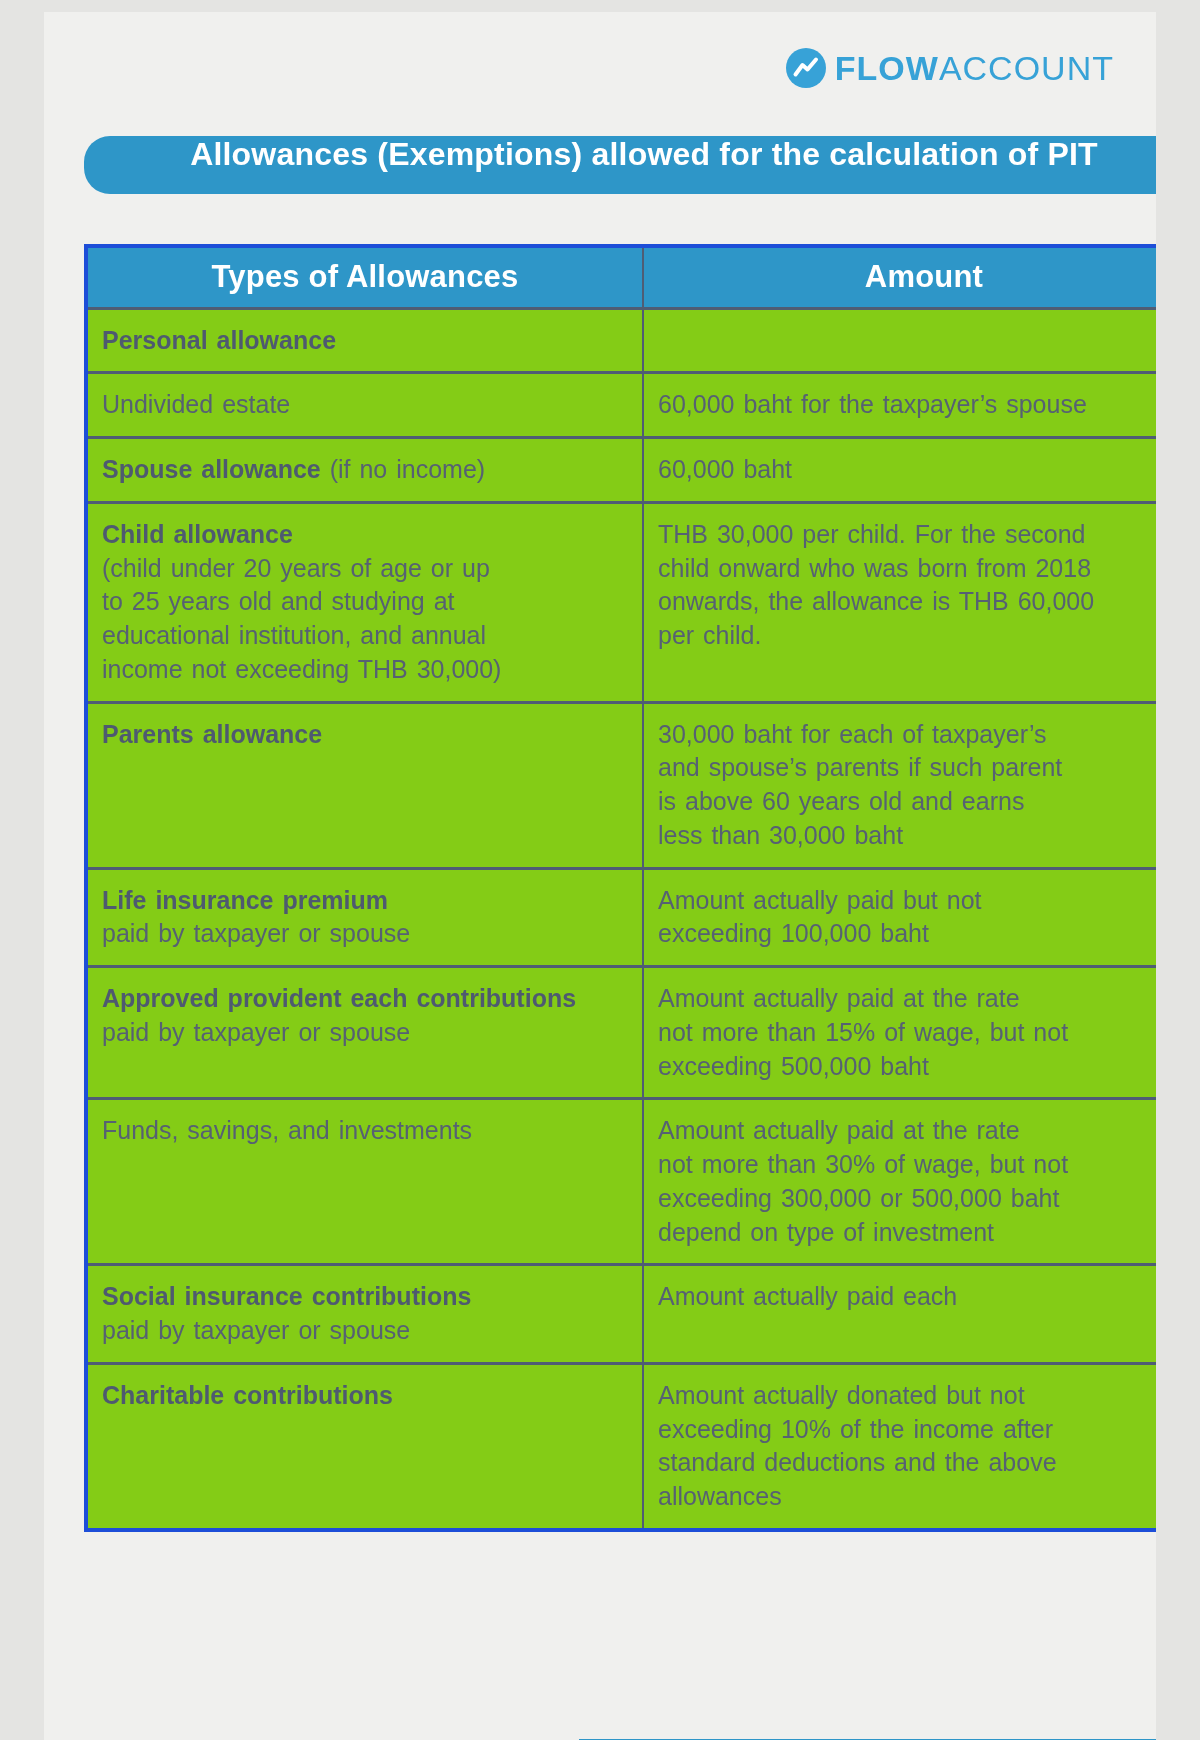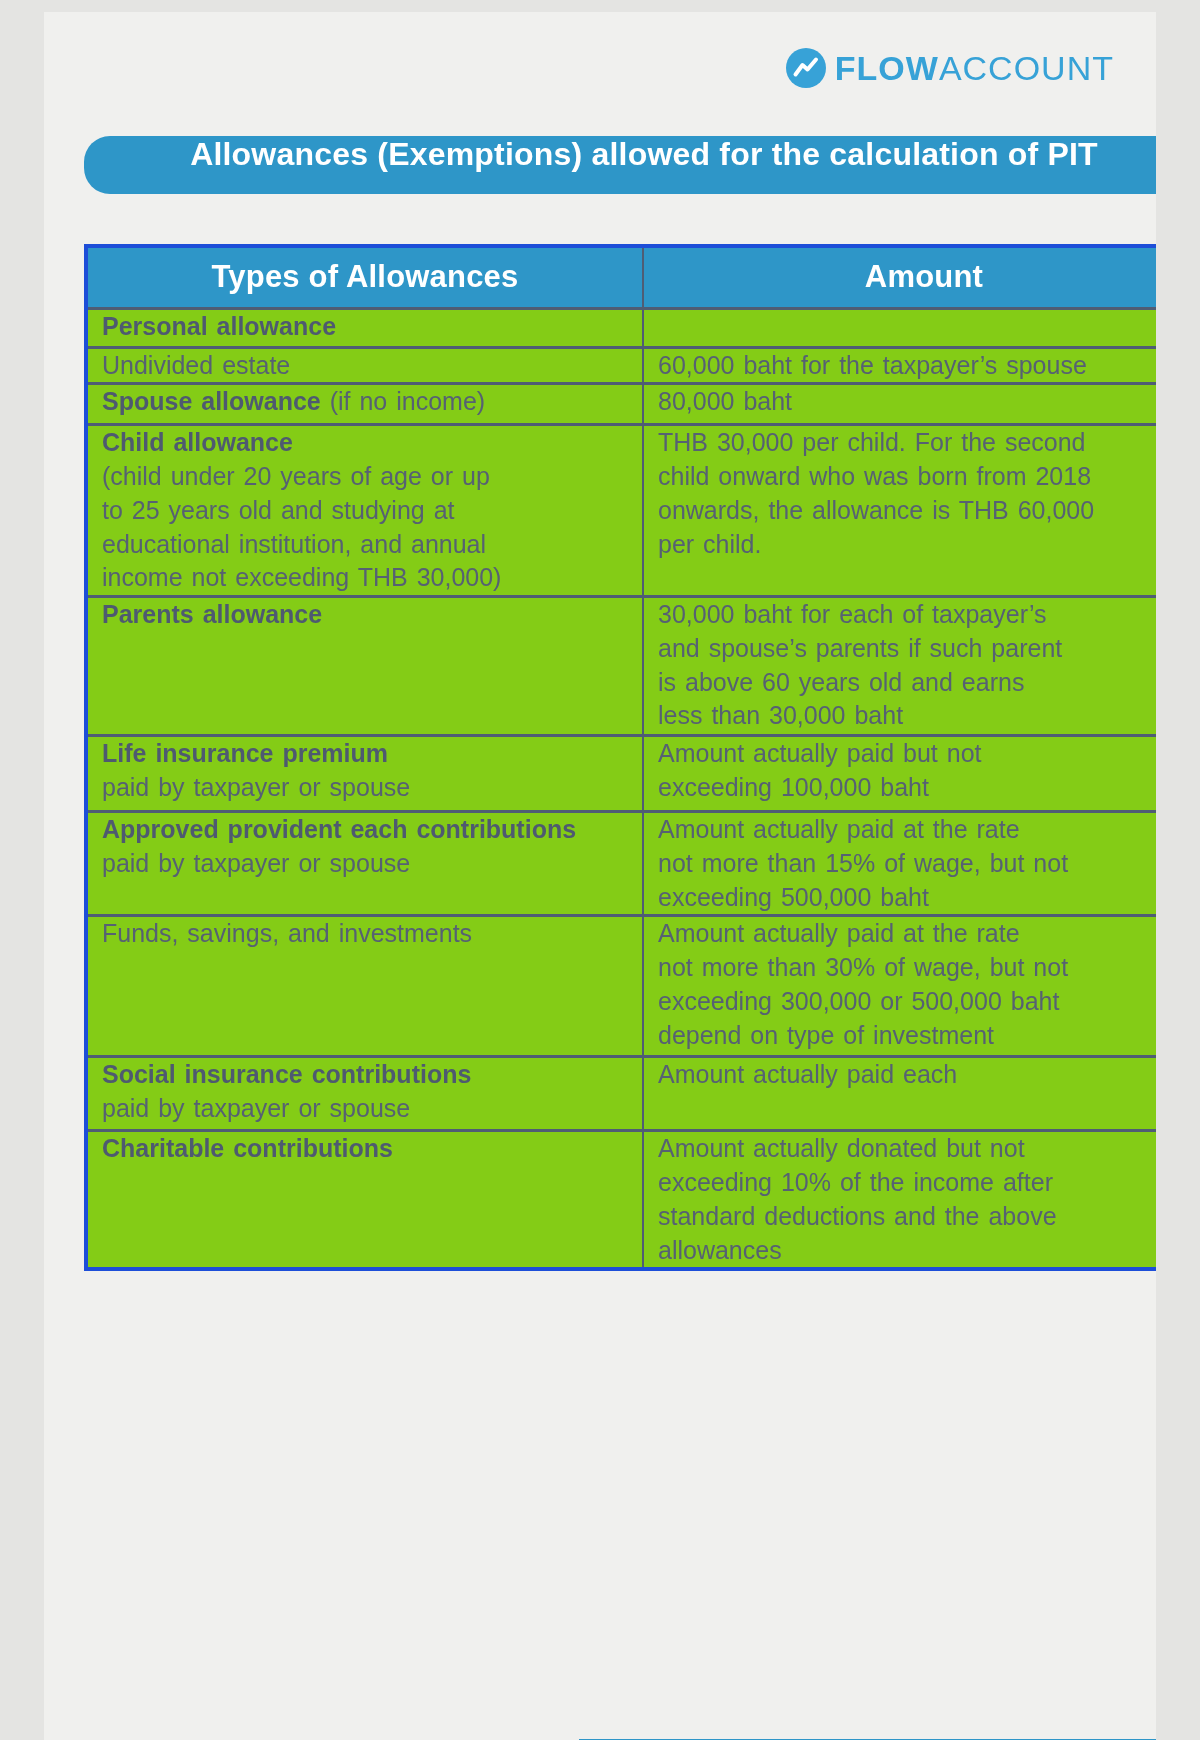--- a/index.html
+++ b/index.html
@@ -78,21 +78,21 @@
     background: #2e96c8;
     color: #ffffff;
     font-size: 31px;
     font-weight: bold;
     height: 62px;
     text-align: center;
     vertical-align: middle;
     letter-spacing: 0.2px;
   }
   .tbl td {
-    padding: 0 14px;
+    padding: 14px 14px;
     vertical-align: top;
     font-size: 25px;
     line-height: 1.35;
     word-spacing: 2px;
     color: #566173;
   }
   .b   { font-weight: bold; color: #4e5a70; }
   .pl  { font-weight: normal; }
   .sfx { font-weight: normal; }
   .detail { font-weight: normal; white-space: pre-line; }
@@ -163,21 +163,21 @@
     <tr class="rw-2">
       <td><span class="b"></span><span class="pl">Undivided estate</span><span class="sfx"></span><div class="detail"></div></td>
       <td>
             <div class="amount">60,000 baht for the taxpayer’s spouse</div>
           </td>
     </tr>
 
     <tr class="rw-3">
       <td><span class="b">Spouse allowance</span><span class="pl"></span><span class="sfx"> (if no income)</span><div class="detail"></div></td>
       <td>
-            <div class="amount">80,000 baht</div>
+            <div class="amount">60,000 baht</div>
           </td>
     </tr>
 
     <tr class="rw-4">
       <td><span class="b">Child allowance</span><span class="pl"></span><span class="sfx"></span><div class="detail">(child under 20 years of age or up
 to 25 years old and studying at
 educational institution, and annual
 income not exceeding THB 30,000)</div></td>
       <td>
             <div class="amount">THB 30,000 per child. For the second

